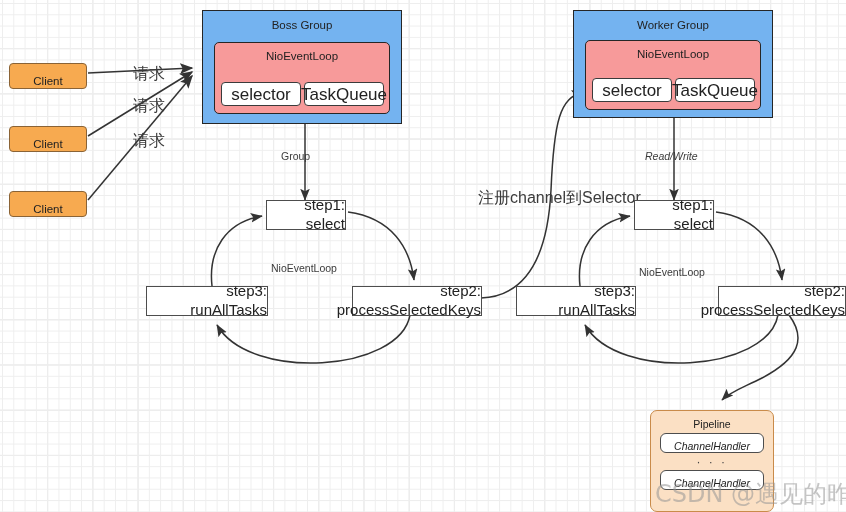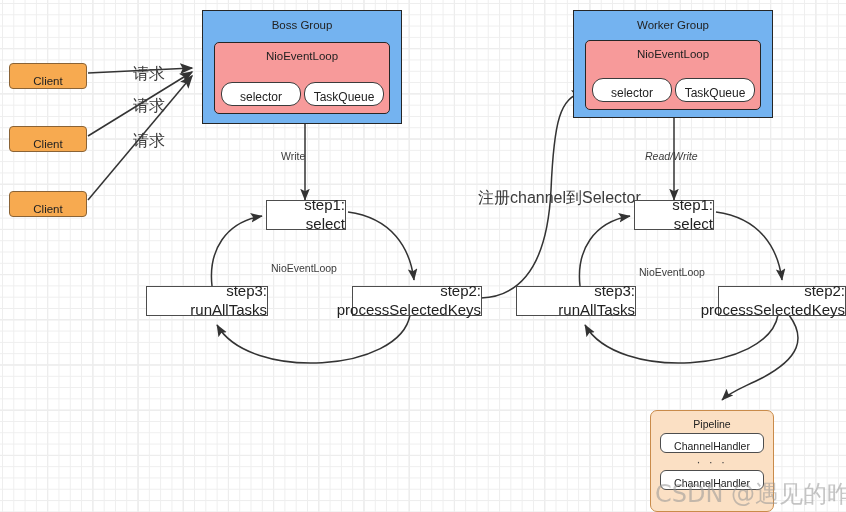--- a/index.html
+++ b/index.html
@@ -59,22 +59,22 @@
     border: 1.6px solid #262626;
     border-radius: 5px;
     align-items: flex-start;
     justify-content: center;
     padding-top: 7px;
     font-size: 11.5px;
   }
   .inner-box {
     background: #ffffff;
     border: 1.6px solid #3b3b3b;
-    border-radius: 11px;
-    font-size: 12px;
+    border-radius: 4px;
+    font-size: 17px;
   }
   .step-box {
     background: #ffffff;
     border: 1.4px solid #4d4d4d;
     font-size: 15px;
     flex-direction: column;
     line-height: 1.25;
   }
   .plain-label {
     position: absolute;
@@ -94,20 +94,21 @@
     align-items: flex-start;
     justify-content: center;
     padding-top: 7px;
     font-size: 10.5px;
   }
   .handler-box {
     background: #ffffff;
     border: 1.4px solid #4d4d4d;
     border-radius: 6px;
     font-size: 10.5px;
+    font-style: italic;
   }
   .dots {
     position: absolute;
     font-size: 12px;
     color: #444;
     letter-spacing: 2.5px;
     text-align: center;
   }
   .watermark {
     position: absolute;
@@ -191,21 +192,21 @@
   <div class="node eventloop-box" style="left:585px; top:40px; width:176px; height:70px;">
     <span>NioEventLoop</span>
   </div>
   <div class="node inner-box" style="left:592px; top:78px; width:80px; height:24px;">
     <span>selector</span>
   </div>
   <div class="node inner-box" style="left:675px; top:78px; width:80px; height:24px;">
     <span>TaskQueue</span>
   </div>
 
-  <div class="plain-label" style="left:281px; top:150px;">Write</div>
+  <div class="plain-label" style="left:281px; top:150px;">Group</div>
   <div class="plain-label" style="left:645px; top:150px;font-style:italic;">Read/Write</div>
   <div class="plain-label cn-label" style="left:478px; top:188px;">注册channel到Selector</div>
 
   <div class="node step-box" style="left:266px; top:200px; width:80px; height:30px;">
     <span>step1:</span>
     <span>select</span>
   </div>
   <div class="node step-box" style="left:352px; top:286px; width:130px; height:30px;">
     <span>step2:</span>
     <span>processSelectedKeys</span>

